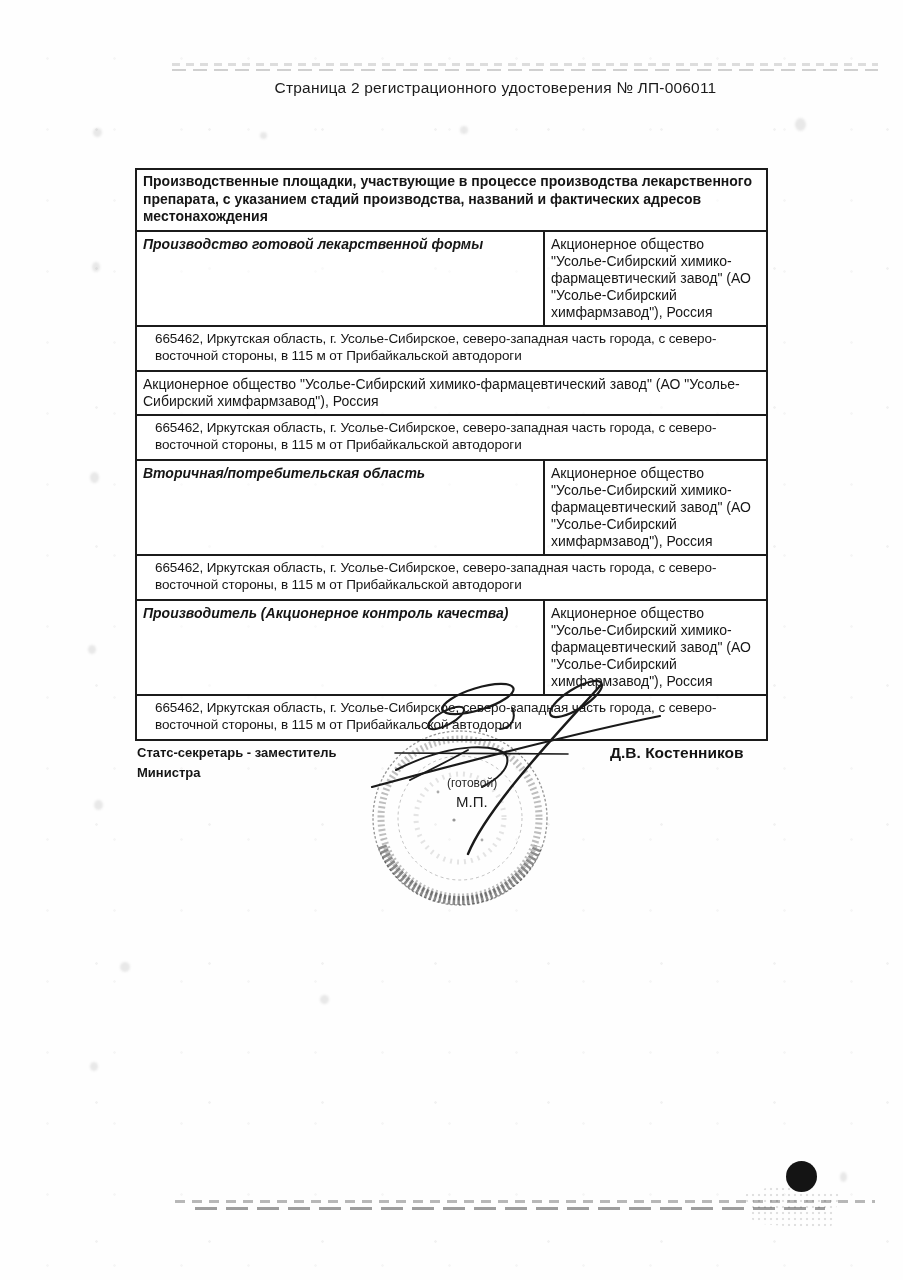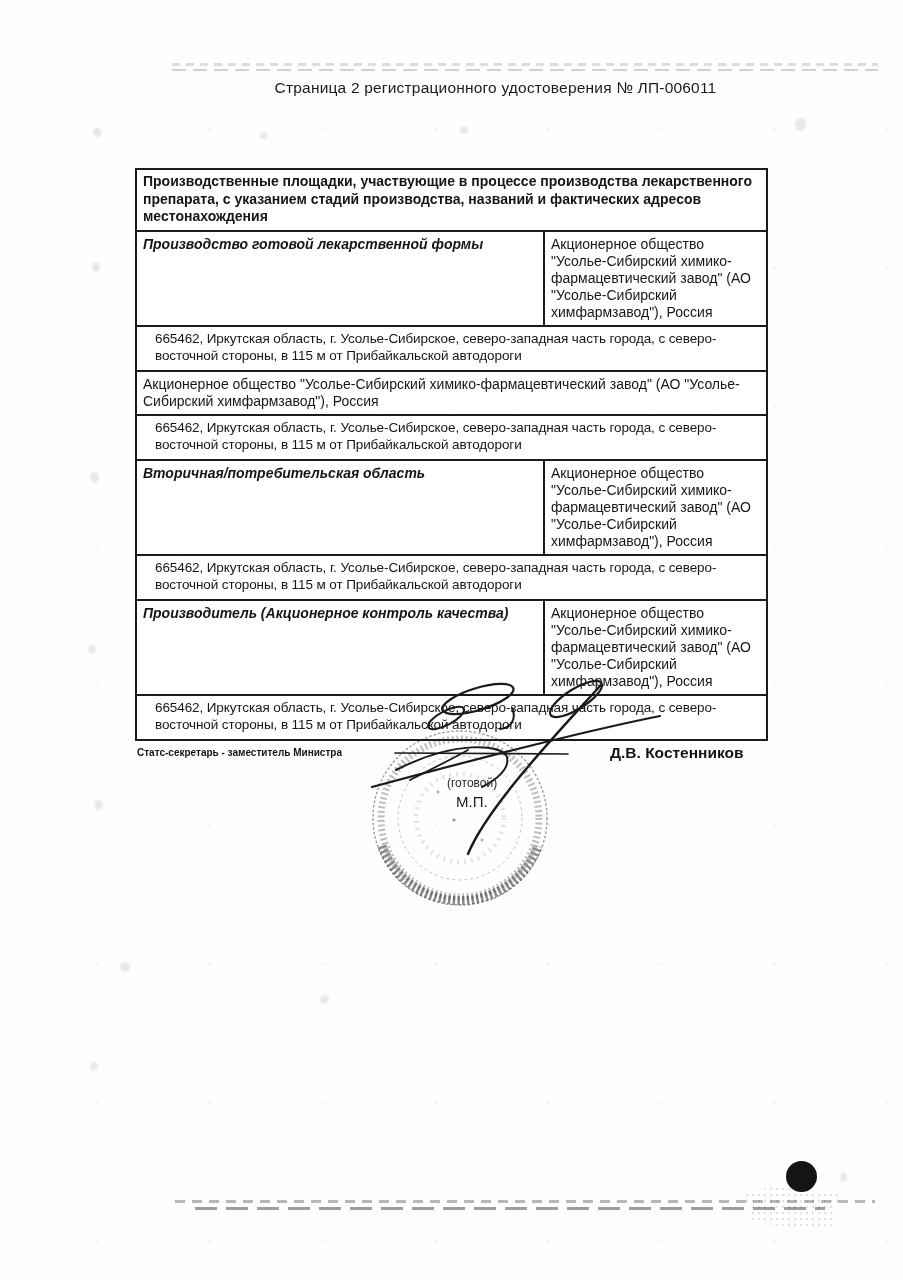--- a/index.html
+++ b/index.html
@@ -64,21 +64,21 @@
   }
   .t-addr{
     border-top:2px solid #1b1b1b;
     font-size:13.5px;line-height:17.5px;letter-spacing:-0.1px;
     padding:3px 6px 5px 18px;
   }
 
   
   .sig-title{
     position:absolute;left:137px;top:743px;width:252px;
-    font-weight:bold;font-size:10px;line-height:20px;color:#141414;
+    font-weight:bold;font-size:13px;line-height:20px;color:#141414;
   }
   .sig-name{
     position:absolute;left:610px;top:744px;
     font-weight:bold;font-size:15.5px;color:#141414;
   }
   .sig-caption{
     position:absolute;left:447px;top:776px;
     font-size:12px;color:#2a2a2a;z-index:3;
   }
   .stamp-caption{

